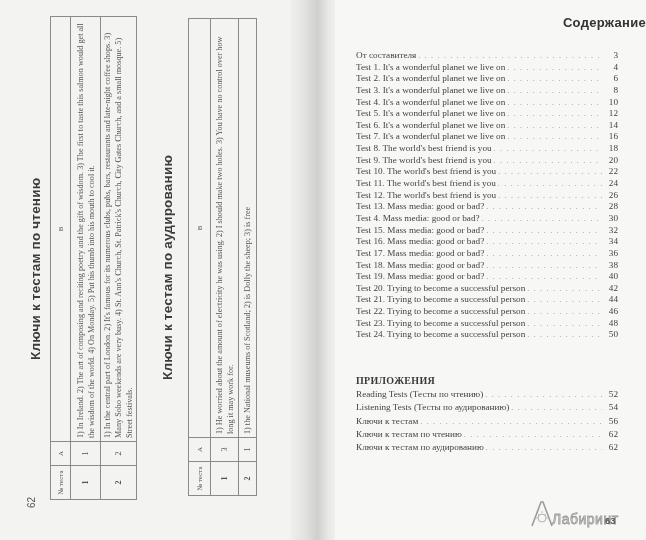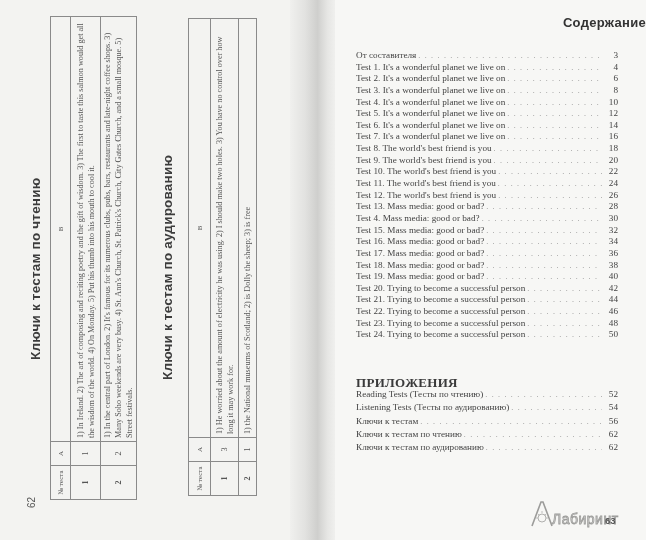--- a/index.html
+++ b/index.html
@@ -21,21 +21,21 @@
   table.keys td.b { line-height:11px; }
 
   
   .toc-title { position:absolute; left:0; width:311px; top:15px; text-align:right; font-family:"Liberation Sans", sans-serif; font-weight:bold; font-size:13px; color:#333; letter-spacing:0.3px; }
   .toc { position:absolute; left:21px; top:34px; width:262px;margin-top:16px; }
   .toc-row { display:flex; align-items:baseline; height:11.65px; font-size:9.2px; line-height:11.65px; color:#444; white-space:nowrap; }
   .toc-row .label { flex:0 0 auto; padding-right:2px; }
   .toc-row .dots { flex:1 1 auto; overflow:hidden; color:#888; font-size:8px; letter-spacing:1.2px; }
   .toc-row .dots::before { content:". . . . . . . . . . . . . . . . . . . . . . . . . . . . . . . . . . . . . . . . . . . . . . . . . . . . . . . . . . ."; }
   .toc-row .page { flex:0 0 auto; width:16px; text-align:right; }
-  .section-head { position:absolute; left:21px; top:375px; font-size:13px; font-weight:bold; color:#3a3a3a; letter-spacing:0.3px; }
+  .section-head { position:absolute; left:21px; top:375px; font-size:10px; font-weight:bold; color:#3a3a3a; letter-spacing:0.3px; }
   .toc2 { position:absolute; left:21px; top:388px; width:262px; }
   .toc2 .toc-row { height:13.3px; line-height:13.3px; }
   .pnum-right { position:absolute; left:270px; top:508px; font-family:"Liberation Sans", sans-serif; font-size:9.5px; font-weight:bold; color:#555;margin-top:7px; }
   .watermark { position:absolute; left:217px; top:511px; font-family:"Liberation Sans", sans-serif; font-size:14px; color:#d8d8d6; -webkit-text-stroke:0.8px #9c9c9a; letter-spacing:0.5px; }
   .wm-sun { position:absolute; left:195px; top:500px; width:24px; height:28px; }
 </style>
 </head>
 <body>
 
 <div class="left-page">

